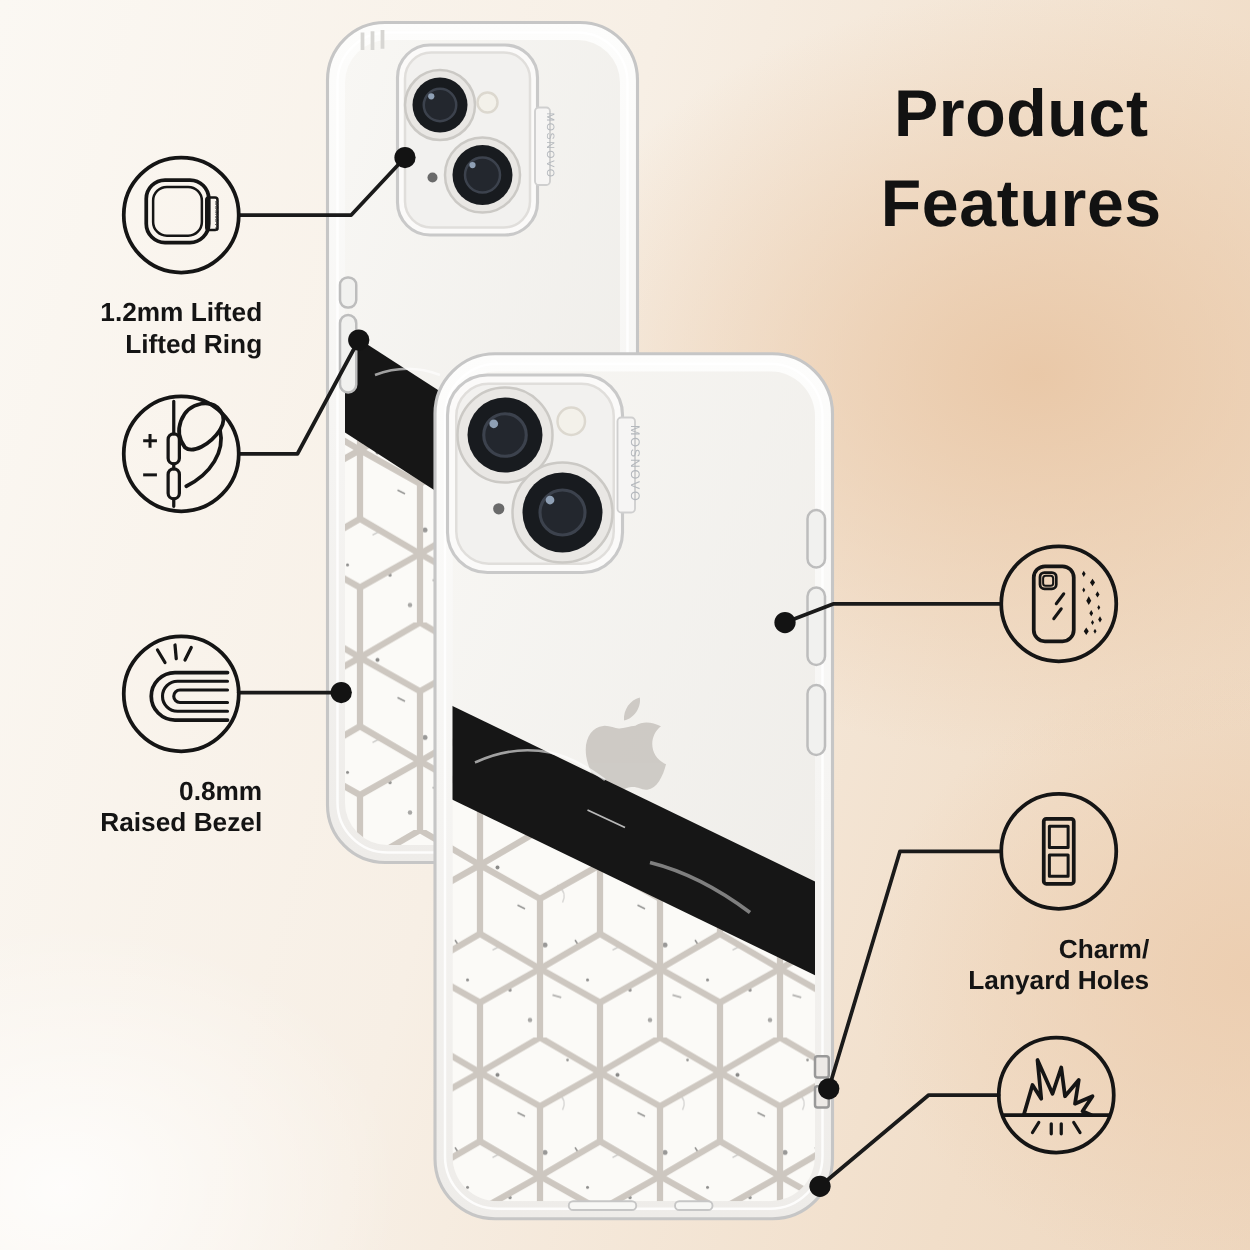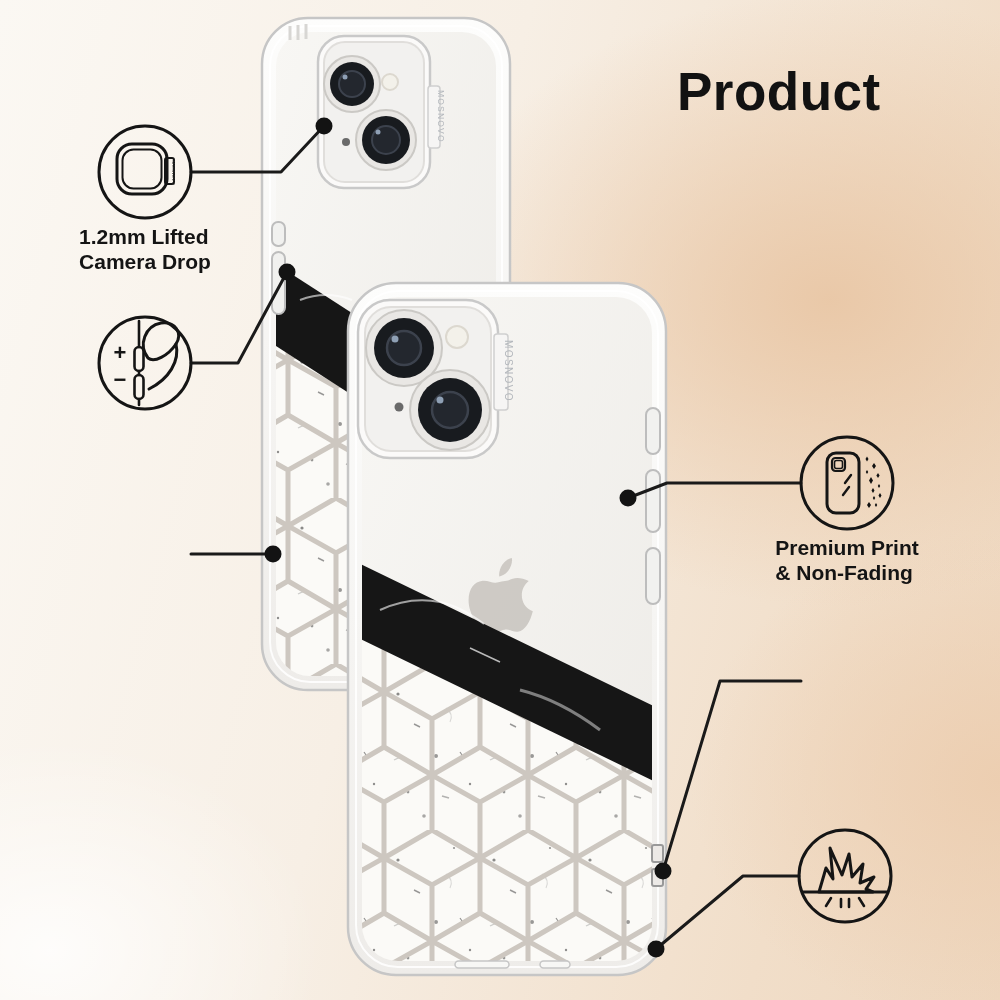--- a/index.html
+++ b/index.html
@@ -7,27 +7,27 @@
   .stage{
     position:relative;width:1000px;height:1000px;overflow:hidden;
     background:
       radial-gradient(60% 45% at 83% 30%, rgba(233,199,166,.95) 0%, rgba(233,199,166,0) 68%),
       radial-gradient(50% 40% at 100% 78%, rgba(236,205,175,.9) 0%, rgba(236,205,175,0) 62%),
       radial-gradient(45% 35% at 5% 95%, rgba(255,255,255,.8) 0%, rgba(255,255,255,0) 60%),
       linear-gradient(105deg,#fbf8f3 0%,#f7efe5 42%,#f1dec9 80%,#eed7bf 100%);
   }
   .artwork,.lines{position:absolute;left:0;top:0;}
   .page-title{
-    position:absolute;left:677px;top:56px;width:280px;text-align:left;
+    position:absolute;left:677px;top:56px;width:280px;text-align:center;
     font-weight:bold;font-size:53px;line-height:1.35;color:#121212;letter-spacing:.5px;
   }
   .feature{position:absolute;width:250px;display:flex;flex-direction:column;align-items:center;}
   .feature svg.icon{display:block;}
   .feature .label{
-    margin-top:2px;text-align:left;font-weight:bold;font-size:21px;line-height:25px;color:#141414;
+    margin-top:16px;text-align:right;font-weight:bold;font-size:21px;line-height:25px;color:#141414;
   }
   .f1{left:20px;top:122px;}
   .f2{left:20px;top:313px;}
   .f3{left:20px;top:505px;}
   .f4{left:722px;top:433px;}
   .f5{left:722px;top:631px;}
   .f6{left:720px;top:826px;}
   .ic{stroke:#151515;fill:none;stroke-linecap:round;stroke-linejoin:round;}
 </style>
 </head>
@@ -154,49 +154,63 @@
       <circle cx="287" cy="272" r="8.5"></circle>
       <circle cx="273" cy="554" r="8.5"></circle>
       <circle cx="628" cy="498" r="8.5"></circle>
       <circle cx="663" cy="871" r="8.5"></circle>
       <circle cx="656" cy="949" r="8.5"></circle>
     </g>
   </svg>
 
   <div class="page-title">
     <div>Product</div>
+    <div>Features</div>
   </div>
 
   <div class="feature f1">
     <svg class="icon" width="100" height="100" viewBox="0 0 100 100">
       <circle cx="50" cy="50" r="46" class="ic" stroke-width="3"></circle>
       <rect x="22" y="22" width="50" height="50" rx="15" class="ic" stroke-width="3"></rect>
       <rect x="27.5" y="27.5" width="39" height="39" rx="11" class="ic" stroke-width="2"></rect>
       <rect x="70" y="36" width="9" height="26" rx="2" class="ic" stroke-width="2"></rect>
       <text transform="translate(77,38.5) rotate(90)" font-size="4.3" letter-spacing=".3" fill="#333">MOSNOVO</text>
     </svg>
     <div class="label">
       <div>1.2mm Lifted</div>
-      <div>Camera Drop</div>
+      <div>Lifted Ring</div>
     </div>
   </div>
 
   <div class="feature f2">
     <svg class="icon" width="100" height="100" viewBox="0 0 100 100">
       <circle cx="50" cy="50" r="46" class="ic" stroke-width="3"></circle>
       <path d="M44,8 V34 M44,58 V62 M44,86 V92" class="ic" stroke-width="2.6"></path>
       <rect x="39.5" y="34" width="9" height="24" rx="4.5" class="ic" stroke-width="2.6"></rect>
       <rect x="39.5" y="62" width="9" height="24" rx="4.5" class="ic" stroke-width="2.6"></rect>
       <text x="25" y="47" text-anchor="middle" font-size="22" font-weight="bold" fill="#151515">+</text>
       <text x="25" y="74" text-anchor="middle" font-size="22" font-weight="bold" fill="#151515">−</text>
       <path d="M53,45 C43,32 50,13 66,10 C80,8 88,20 81,31 C73,43 59,50 53,45 Z" class="ic" stroke-width="3"></path>
       <path d="M81,31 C85,48 74,66 54,76" class="ic" stroke-width="3"></path>
     </svg>
   </div>
 
+  <div class="feature f3">
+    <svg class="icon" width="100" height="100" viewBox="0 0 100 100">
+      <circle cx="50" cy="50" r="46" class="ic" stroke-width="3"></circle>
+      <path d="M87,33 H45 A19,19 0 0 0 45,71 H87" class="ic" stroke-width="3"></path>
+      <path d="M87,40 H47 A12,12 0 0 0 47,64 H87" class="ic" stroke-width="2.5"></path>
+      <path d="M87,47 H49 A5,5 0 0 0 49,57 H87" class="ic" stroke-width="2.5"></path>
+      <path d="M31,15 L37,25 M45,11 L46,22 M58,13 L53,23" class="ic" stroke-width="2.6"></path>
+    </svg>
+    <div class="label">
+      <div>0.8mm</div>
+      <div>Raised Bezel</div>
+    </div>
+  </div>
 
   <div class="feature f4">
     <svg class="icon" width="100" height="100" viewBox="0 0 100 100">
       <circle cx="50" cy="50" r="46" class="ic" stroke-width="3"></circle>
       <rect x="30" y="20" width="32" height="60" rx="9" class="ic" stroke-width="3"></rect>
       <rect x="35" y="25" width="13" height="13" rx="3.5" class="ic" stroke-width="2.2"></rect>
       <rect x="37.5" y="27.5" width="8" height="8" rx="2" class="ic" stroke-width="1.6"></rect>
       <path d="M48,50 L54,42 M46,62 L52,54" class="ic" stroke-width="2.4"></path>
       <g fill="#111">
         <path d="M70,23.5 L71.5,26 L70,28.5 L68.5,26 Z"></path>
@@ -205,26 +219,34 @@
         <path d="M81,40 L82.6,42.5 L81,45 L79.4,42.5 Z"></path>
         <path d="M74,44 L76,47.5 L74,51 L72,47.5 Z"></path>
         <path d="M82,51 L83.2,53 L82,55 L80.8,53 Z"></path>
         <path d="M76,55 L77.5,57.5 L76,60 L74.5,57.5 Z"></path>
         <path d="M83,60 L84.5,62.5 L83,65 L81.5,62.5 Z"></path>
         <path d="M77,63 L78.2,65 L77,67 L75.8,65 Z"></path>
         <path d="M72,69 L74,72 L72,75 L70,72 Z"></path>
         <path d="M79,70 L80.2,72 L79,74 L77.8,72 Z"></path>
       </g>
     </svg>
+  </div>
+
+  <div class="feature f5">
+    <svg class="icon" width="100" height="100" viewBox="0 0 100 100">
+      <circle cx="50" cy="50" r="46" class="ic" stroke-width="3"></circle>
+      <rect x="38" y="24" width="24" height="52" rx="2" class="ic" stroke-width="3"></rect>
+      <rect x="42.5" y="30" width="15" height="17" class="ic" stroke-width="2.4"></rect>
+      <rect x="42.5" y="53" width="15" height="17" class="ic" stroke-width="2.4"></rect>
+    </svg>
     <div class="label">
-      <div>Premium Print</div>
-      <div>&amp; Non-Fading</div>
+      <div>Charm/</div>
+      <div>Lanyard Holes</div>
     </div>
   </div>
-
 
   <div class="feature f6">
     <svg class="icon" width="100" height="100" viewBox="0 0 100 100">
       <circle cx="50" cy="50" r="46" class="ic" stroke-width="3"></circle>
       <path d="M8,66 H92" class="ic" stroke-width="3"></path>
       <path d="M24,66 L31,42 L38,53 L35,22 L47,49 L54,28 L57,51 L68,38 L65,57 L79,51 L71,63 L78,66 Z" class="ic" stroke-width="3"></path>
       <path d="M36,72 L31,80 M46,73 V81 M54,73 V81 M64,72 L69,80" class="ic" stroke-width="2.6"></path>
     </svg>
   </div>
 

